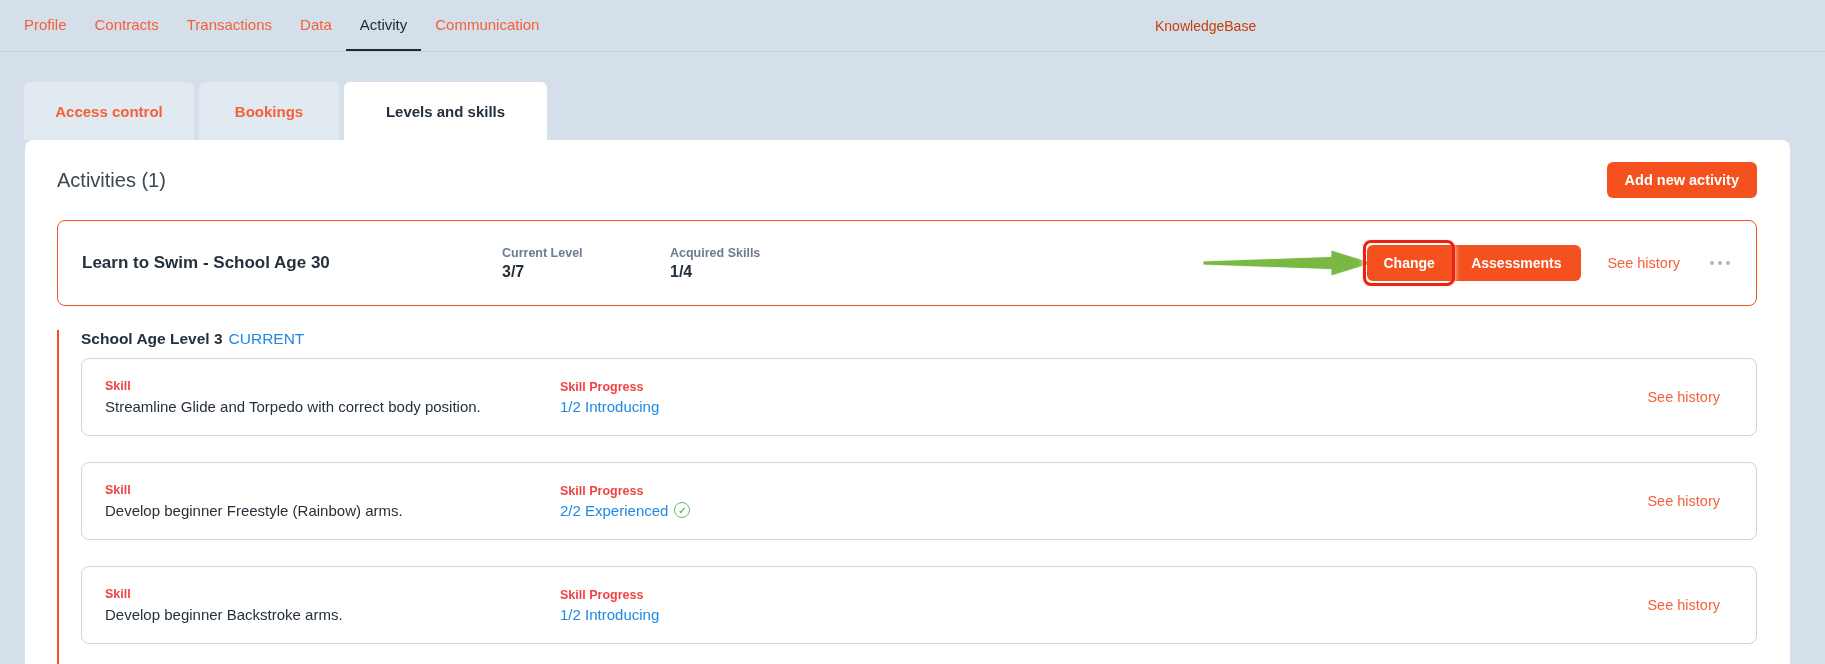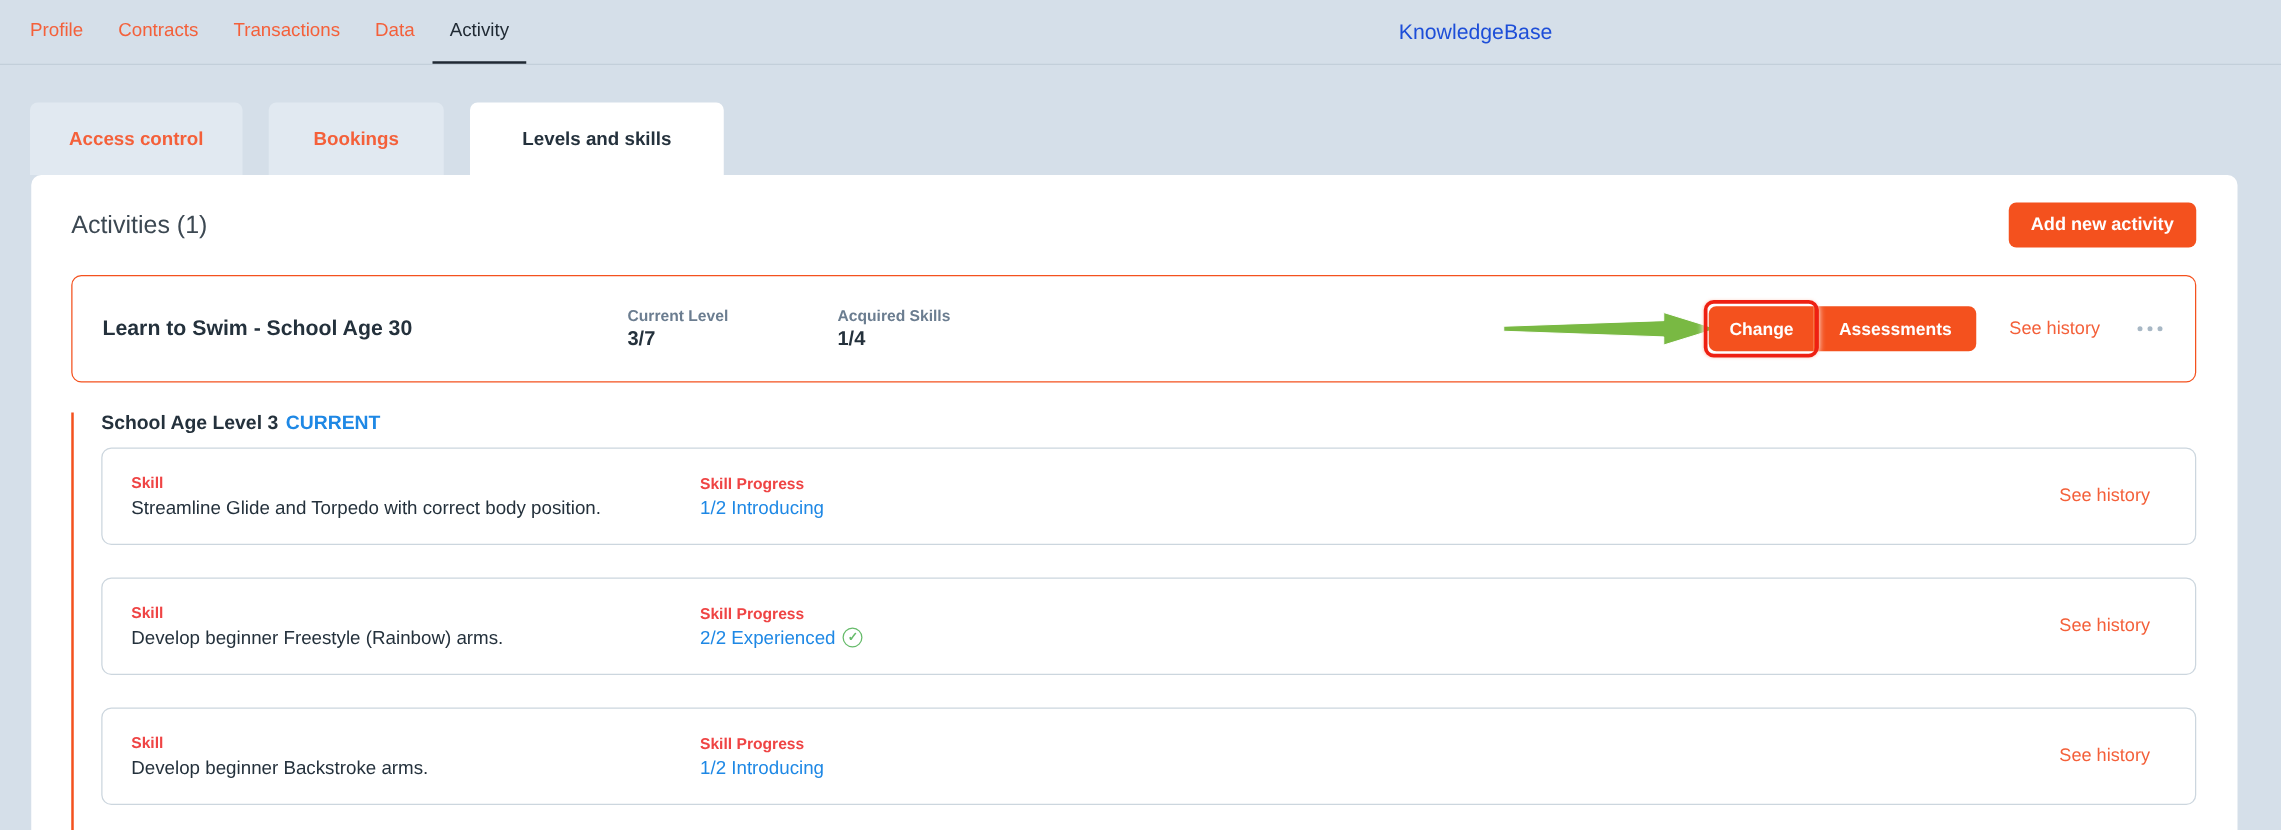--- a/index.html
+++ b/index.html
@@ -24,28 +24,28 @@
     display:flex; align-items:center;
     padding:0 14px;
     font-size:15px;
     color:#f4603a;
     cursor:pointer;
     border-bottom:2px solid transparent;
   }
   .nav-item.active { color:#1f2933; border-bottom-color:#1f2933; }
   .kb-title {
     position:absolute;
-    left:1119px; top:50%;
+    left:1155px; top:50%;
     transform:translateY(-50%);
-    font-size:17px;
-    color:#1d4ed8;
-  }
-
-  
-  .tabs { display:flex; gap:21px; margin:30px 0 0 24px; }
+    font-size:14px;
+    color:#c2410c;
+  }
+
+  
+  .tabs { display:flex; gap:5px; margin:30px 0 0 24px; }
   .tab {
     height:58px;
     display:flex; align-items:center; justify-content:center;
     border-radius:6px 6px 0 0;
     background:#e1e9f1;
     color:#f4603a;
     font-size:15px; font-weight:600;
     cursor:pointer;
   }
   .tab-access   { width:170px; }
@@ -118,21 +118,21 @@
   .dots { display:flex; gap:4px; margin:0 26px 0 30px; cursor:pointer; }
   .dots i { width:4px; height:4px; border-radius:50%; background:#a8b8c5; }
 
   
   .level-section {
     margin:24px 33px 0 32px;
     border-left:2px solid #f4511e;
     padding:0 0 30px 22px;
   }
   .level-heading { font-size:15.5px; font-weight:700; color:#24313c; }
-  .current-badge { color:#1e88e5; margin-left:6px; font-weight:700;margin-top:20px; }
+  .current-badge { color:#1e88e5; margin-left:6px; font-weight:400;margin-top:20px; }
 
   .skill-card {
     height:78px;
     border:1px solid #ccd6de;
     border-radius:8px;
     background:#fff;
     display:flex; align-items:center;
     margin-top:10px;
   }
   .skill-card + .skill-card { margin-top:26px; }
@@ -153,20 +153,21 @@
 </head>
 <body>
 
 <div class="header">
   <div class="nav">
     <div class="nav-item">Profile</div>
     <div class="nav-item">Contracts</div>
     <div class="nav-item">Transactions</div>
     <div class="nav-item">Data</div>
     <div class="nav-item active">Activity</div>
+    <div class="nav-item">Communication</div>
   </div>
   <div class="kb-title">KnowledgeBase</div>
 </div>
 
 <div class="tabs">
   <div class="tab tab-access">Access control</div>
   <div class="tab tab-bookings">Bookings</div>
   <div class="tab tab-levels active">Levels and skills</div>
 </div>
 

